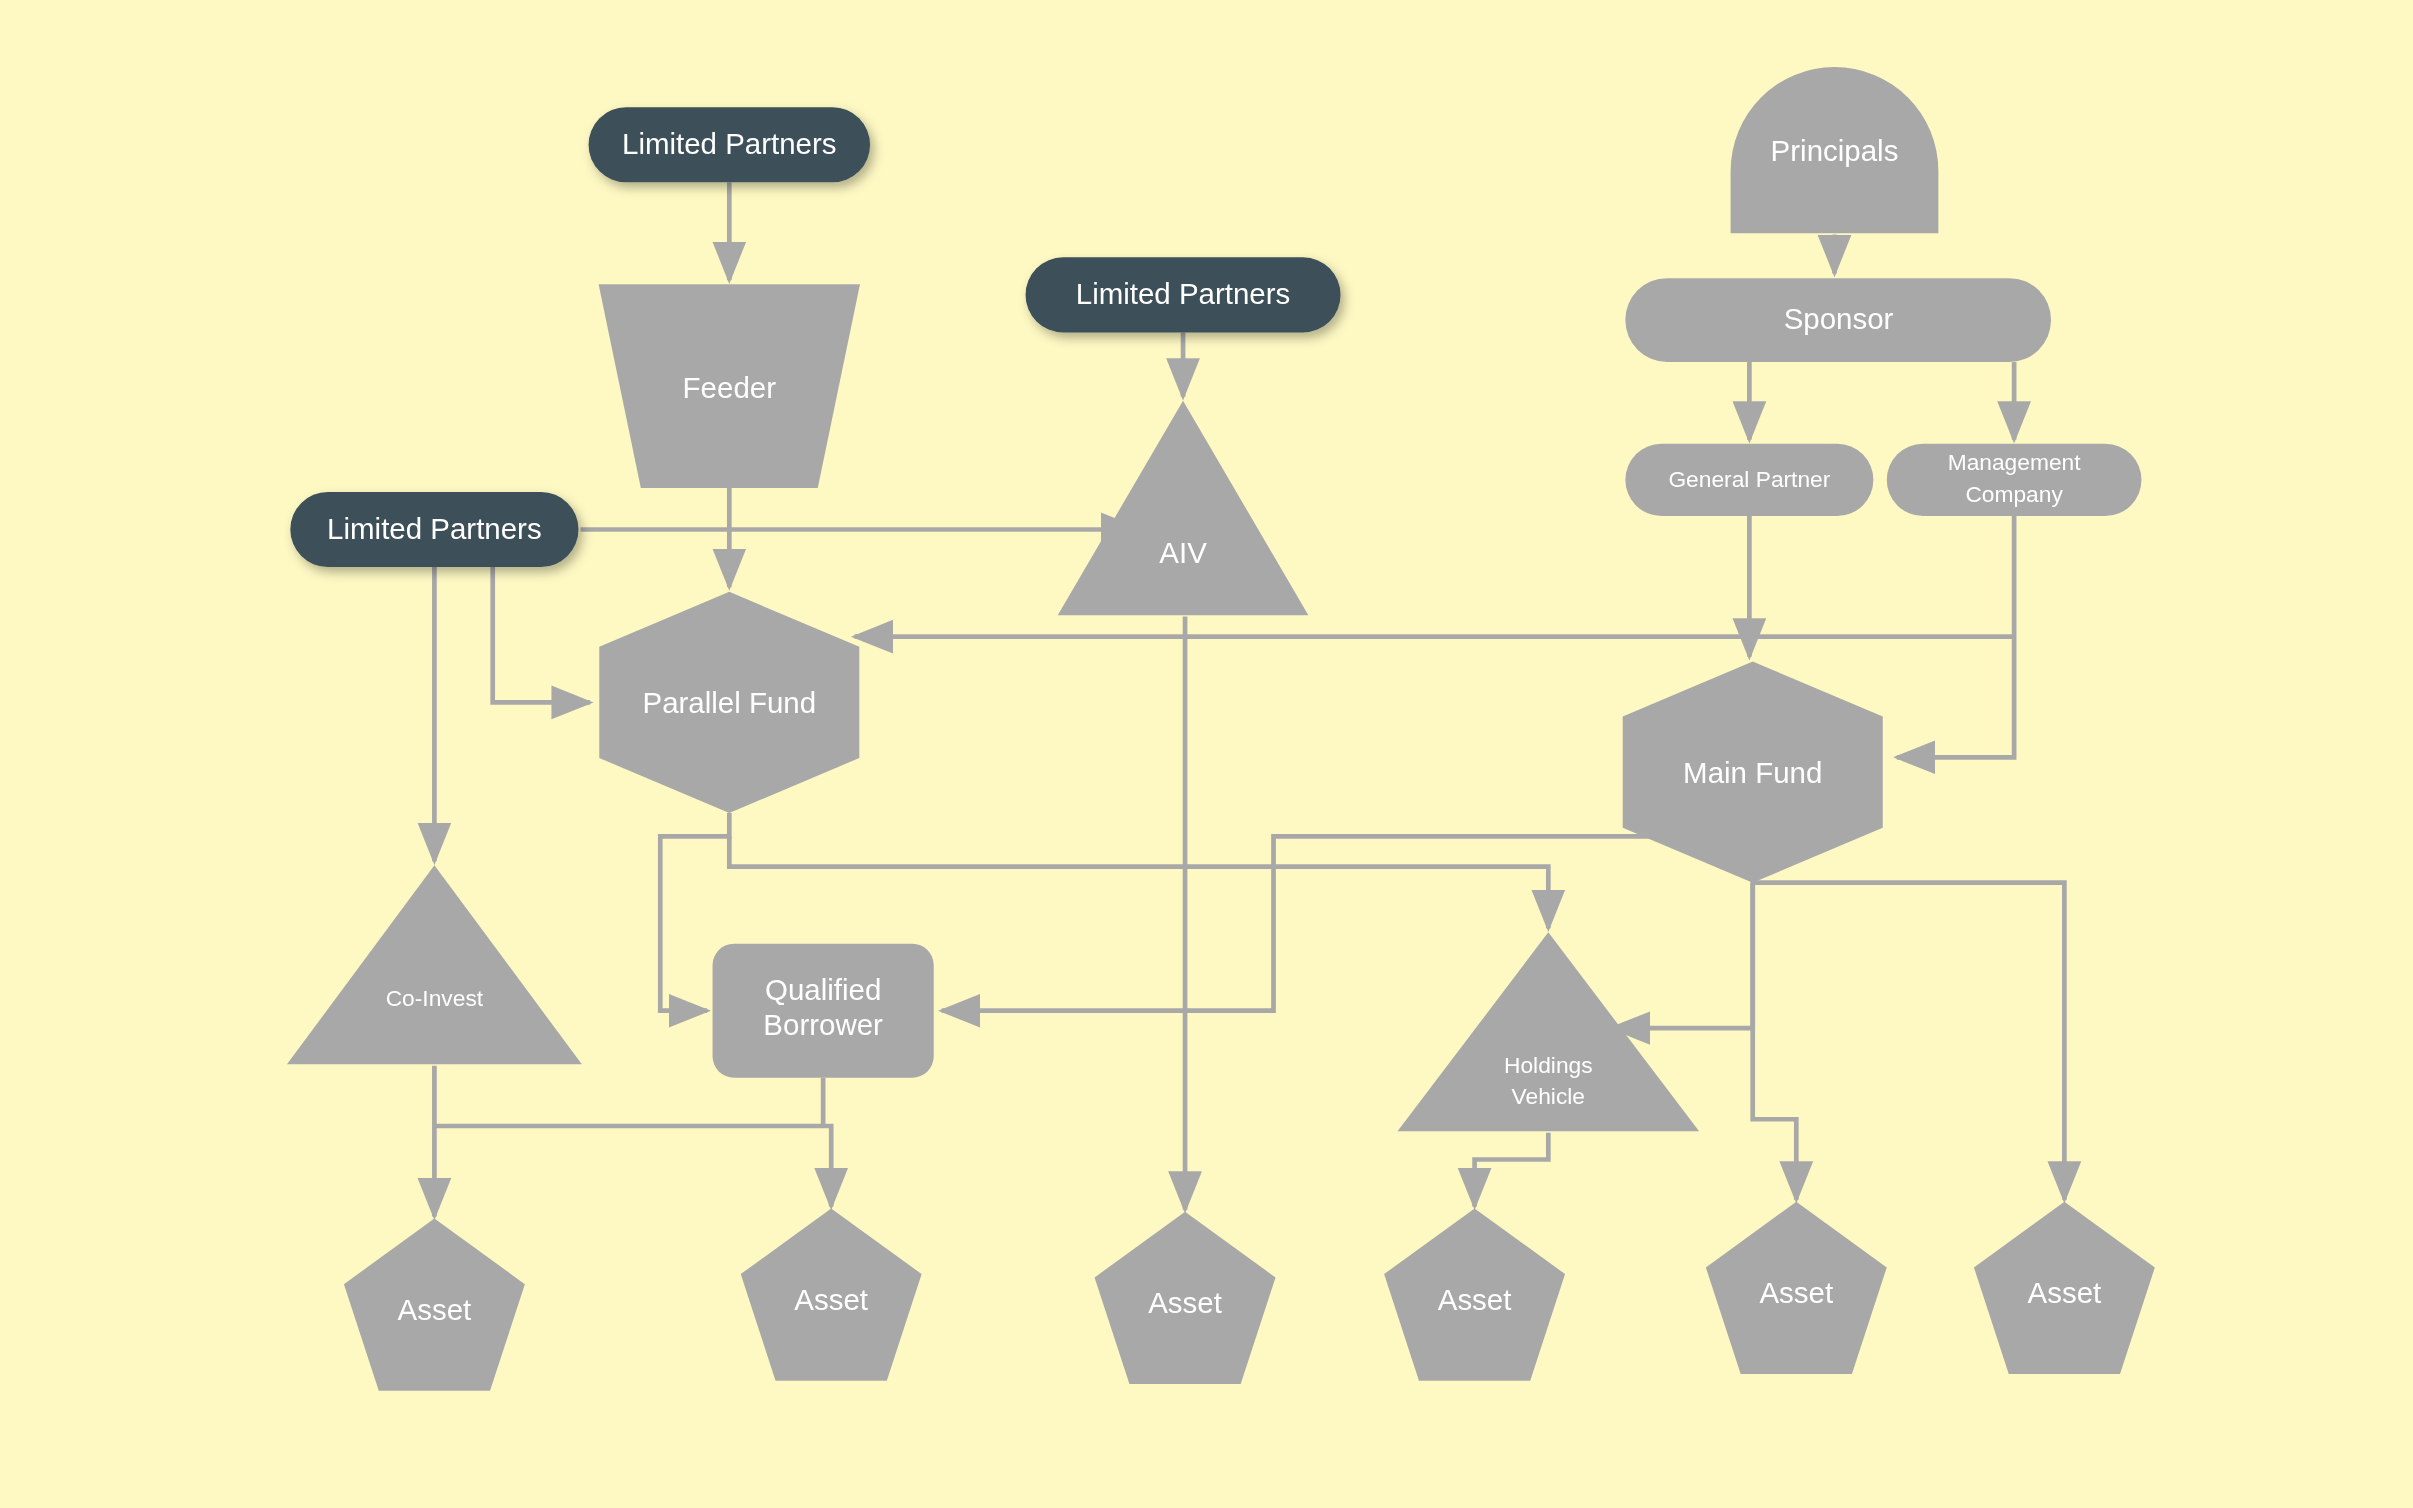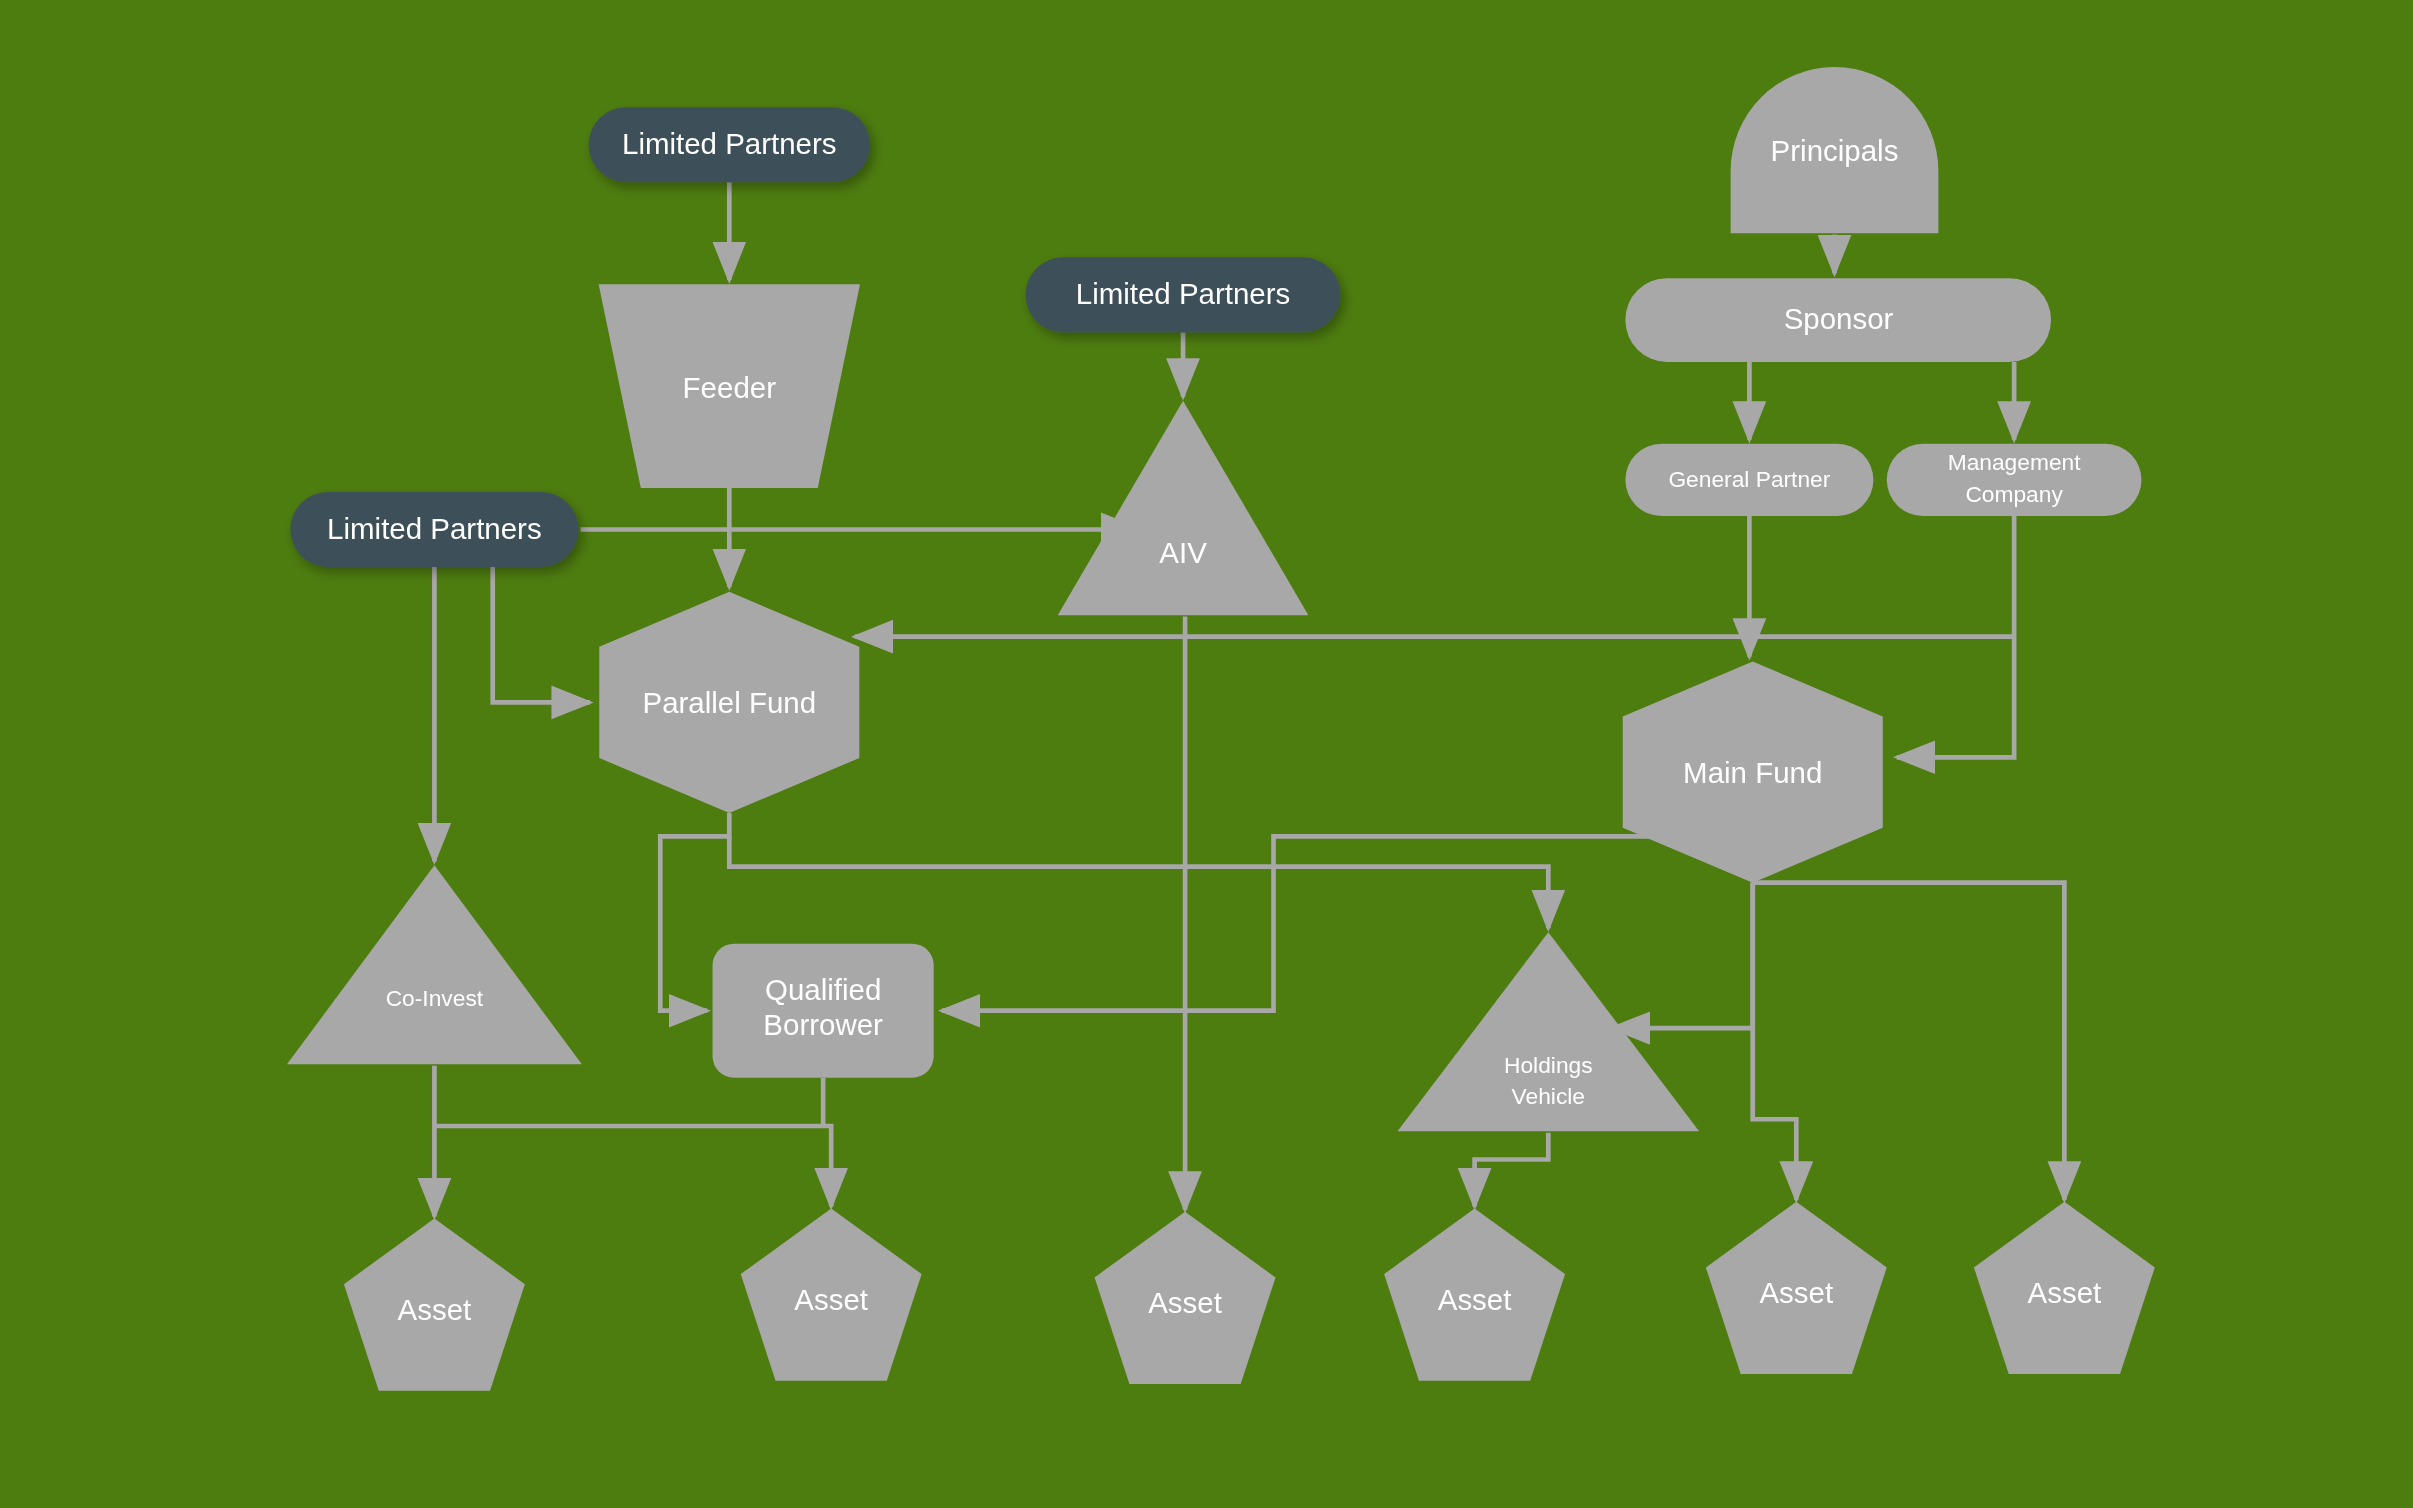--- a/index.html
+++ b/index.html
@@ -1,18 +1,18 @@
 <!DOCTYPE html>
 <html style="font-size:10.7px"><head>
 <meta charset="utf-8">
 <style>
   html,body{margin:0;padding:0;background:#ffffff;}
   body{width:2413px;height:1508px;overflow:hidden;
        font-family:"Liberation Sans","DejaVu Sans",sans-serif;}
-  #stage{position:relative;width:2413px;height:1508px;background:#4d7c0f;}
+  #stage{position:relative;width:2413px;height:1508px;background:#fef9c3;}
   svg#canvas{position:absolute;left:0;top:0;width:2413px;height:1508px;}
   .nodelabel{fill:#ffffff;font-family:"Liberation Sans","DejaVu Sans",sans-serif;
              text-anchor:middle;dominant-baseline:middle;}
   .lbl-md{font-size:44px;}
   .lbl-sm{font-size:34px;}
   .edge{fill:none;stroke:#A8A8A8;stroke-width:7;}
   .shp-gray{fill:#A8A8A8;}
   .shp-dark{fill:#3E4F58;}
 </style>
 </head>

